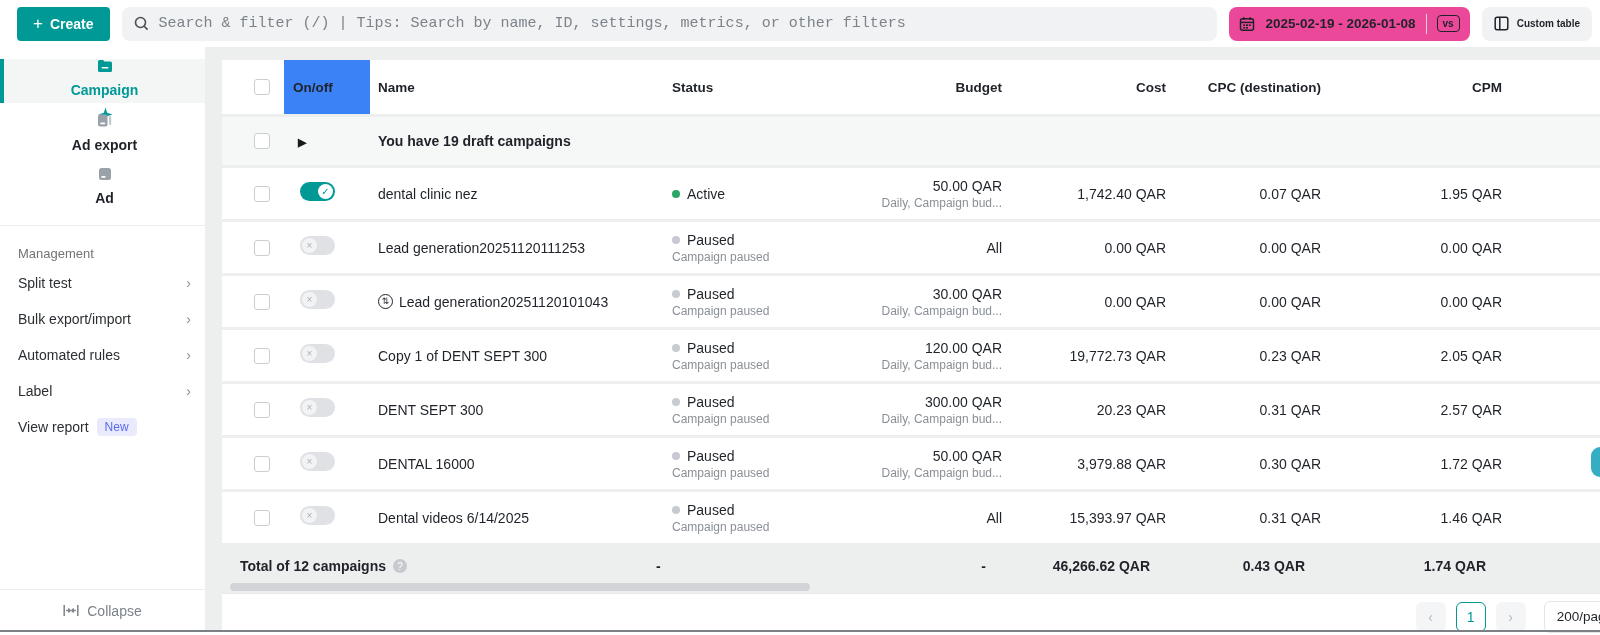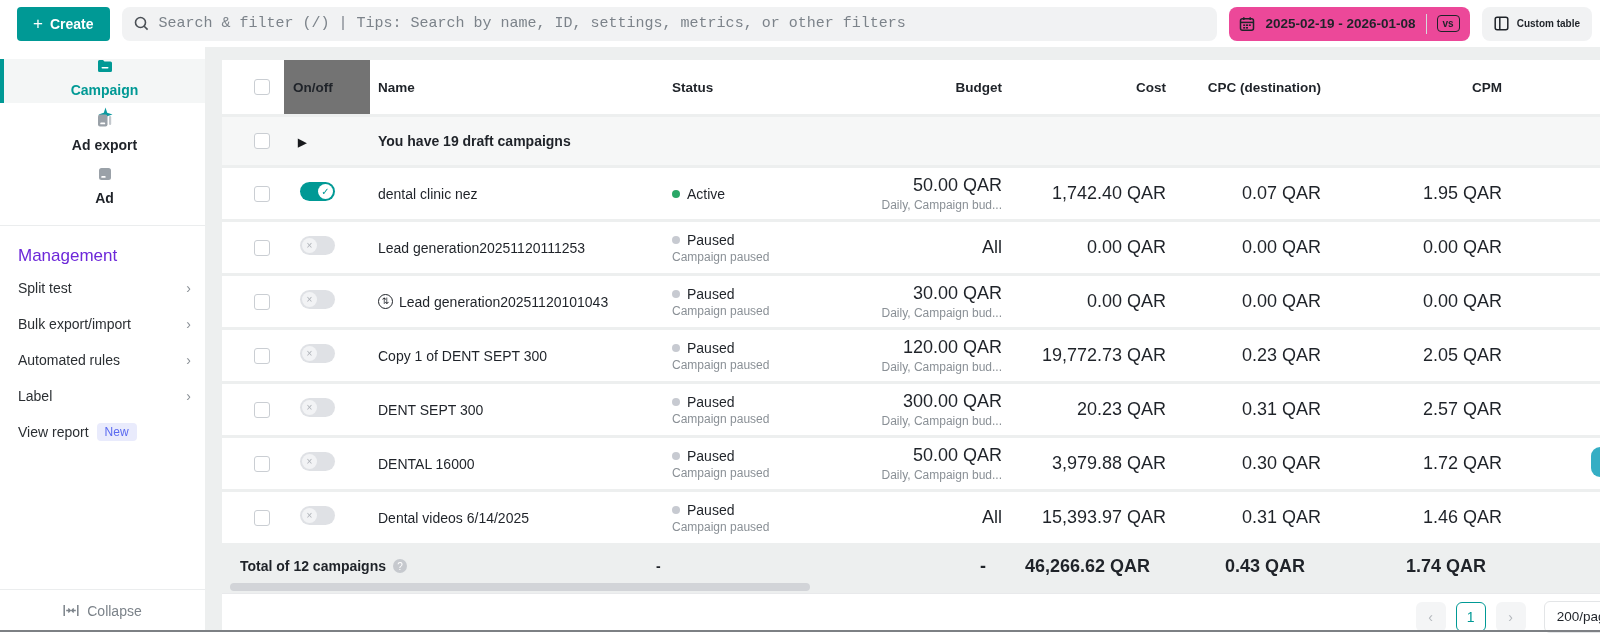--- a/index.html
+++ b/index.html
@@ -28,36 +28,36 @@
   
   .main { display:flex; height:584px; background:#edefef; position:relative; }
   
   .sidebar { flex:0 0 205px; background:#fff; display:flex; flex-direction:column; position:relative; }
   .nav-item { height:44px; display:flex; align-items:center; gap:9px; padding:0 14px 0 18px; font-size:14px; font-weight:700;
     color:#1f2329; cursor:pointer; position:relative; margin-top:10px;flex-direction:column; }
   .nav-item.active { background:#f4f6f6; color:#009995; margin-top:12px; }
   .nav-item.active::before { content:""; position:absolute; left:0; top:0; bottom:0; width:4px; background:#009995; }
   .nav-item .sparkle { margin-left:2px; display:flex; }
   .side-divider { height:1px; background:#ebedee; margin:14px 0 0 0; }
-  .mgmt-label { padding:20px 18px 4px; font-size:17px; color:#6d28d9; }
+  .mgmt-label { padding:20px 18px 4px; font-size:13px; color:#737373; }
   .mgmt-item { height:36px; display:flex; align-items:center; padding:0 14px 0 18px; font-size:14px; color:#2b2f33; cursor:pointer; }
   .mgmt-item .lbl { flex:0 0 auto; }
   .mgmt-item .sp { flex:1; }
   .chev { color:#8a9096; font-size:14px; line-height:1; }
   .new-badge { background:#e9ebfc; color:#5a6af0; font-size:12px; padding:2px 8px; border-radius:4px; margin-left:8px; }
   .collapse-bar { margin-top:auto; border-top:1px solid #ebedee; height:42px; display:flex; align-items:center; justify-content:center;
     gap:8px; color:#7c838a; font-size:14px; cursor:pointer; }
   
   .content { flex:1 1 auto; padding:13px 0 0 17px; min-width:0; }
   .grid { display:grid; grid-template-columns:44px 86px 295px 187px 156px 164px 155px 181px minmax(0,1fr); align-items:center; }
   .trow { background:#fff; margin-bottom:3px; }
   .thead { height:54px; margin-bottom:3px; font-weight:700; font-size:13.5px; color:#1f2329; }
   .thead .cell { height:54px; display:flex; align-items:center; }
-  .cell.onoff-h { background:#737373; padding-left:9px; }
-  .num { text-align:right; padding-right:6px; font-size:18px; color:#1f2329; }
+  .cell.onoff-h { background:#3b82f6; padding-left:9px; }
+  .num { text-align:right; padding-right:6px; font-size:14px; color:#1f2329; }
   .num-h { justify-content:flex-end; padding-right:6px; }
   .row { height:51px; }
   .draft-row { background:#f6f7f7; height:48px; font-weight:700; font-size:14px; }
   .checkbox { width:16px; height:16px; border:1.5px solid #caced3; border-radius:3px; background:#fff; margin-left:0; cursor:pointer; }
   .cbox-cell { display:flex; justify-content:center; }
   .expand-arrow { font-size:11px; color:#17191c; cursor:pointer; padding-left:14px; }
   .name-cell { font-size:14px; color:#1f2329; padding-left:8px; display:flex; align-items:center; gap:6px; overflow:hidden; white-space:nowrap; }
   .status-cell { padding-left:7px; font-size:14px; }
   .status-line { display:flex; align-items:center; gap:7px; }
   .dot { width:8px; height:8px; border-radius:50%; }

